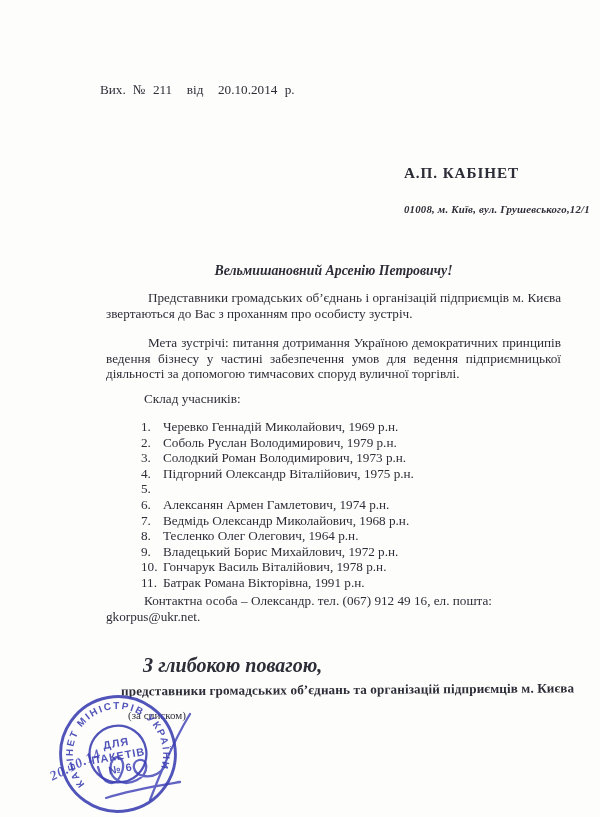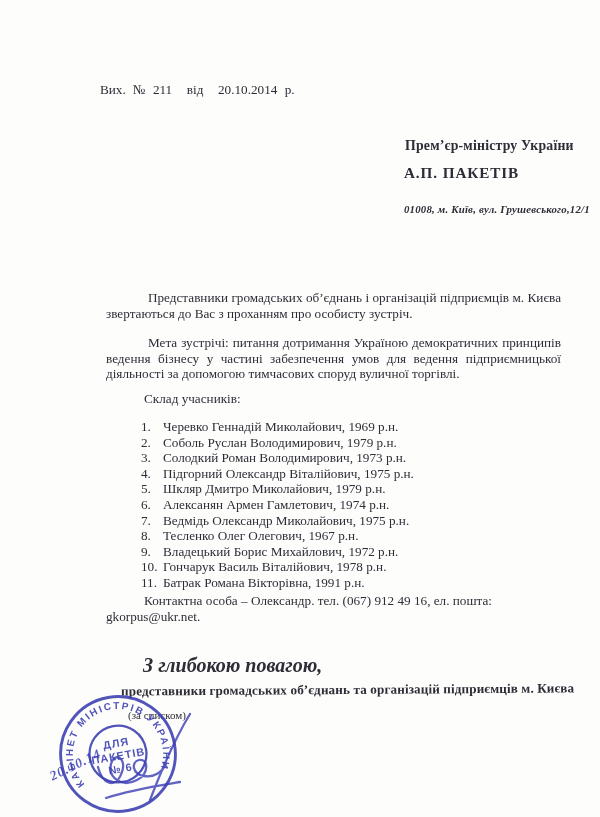--- a/index.html
+++ b/index.html
@@ -38,24 +38,24 @@
   .signature path{fill:none;stroke:#3b3eb4;stroke-width:2.3;stroke-linecap:round;}
   .hand-date{left:48px;top:757px;font-size:13.5px;font-style:italic;font-weight:bold;color:#3b3eb4;transform:rotate(-26deg);letter-spacing:1px;opacity:.85;}
 </style>
 </head>
 <body>
 
 <div class="page">
 
   <div class="abs ref-line">Вих. № 211  від  20.10.2014 р.</div>
 
-  <div class="abs recip-line1">Прем’єр-міністру України</div>
-  <div class="abs recip-name">А.П. ПАКЕТІВ</div>
+  <div class="abs recip-name">А.П. КАБІНЕТ</div>
   <div class="abs recip-addr">01008, м. Київ, вул. Грушевського,12/1</div>
 
+  <div class="abs salutation">Вельмишановний Арсенію Петровичу!</div>
 
   <div class="abs para p1">Представники громадських об’єднань і організацій підприємців м. Києва звертаються до Вас з проханням про особисту зустріч.</div>
   <div class="abs para p2">Мета зустрічі: питання дотримання Україною демократичних принципів ведення бізнесу у частині забезпечення умов для ведення підприємницької діяльності за допомогою тимчасових споруд вуличної торгівлі.</div>
 
   <div class="abs plabel">Склад учасників:</div>
 
   <div class="abs plist">
     <div class="row">
         <span class="num">1.</span>
         <span>Черевко Геннадій Миколайович, 1969 р.н.</span>
@@ -67,33 +67,32 @@
     <div class="row">
         <span class="num">3.</span>
         <span>Солодкий Роман Володимирович, 1973 р.н.</span>
       </div>
     <div class="row">
         <span class="num">4.</span>
         <span>Підгорний Олександр Віталійович, 1975 р.н.</span>
       </div>
     <div class="row">
         <span class="num">5.</span>
-        <span>Шкляр Дмитро Миколайович, 1979 р.н.</span>
       </div>
     <div class="row">
         <span class="num">6.</span>
         <span>Алексанян Армен Гамлетович, 1974 р.н.</span>
       </div>
     <div class="row">
         <span class="num">7.</span>
-        <span>Ведмідь Олександр Миколайович, 1975 р.н.</span>
+        <span>Ведмідь Олександр Миколайович, 1968 р.н.</span>
       </div>
     <div class="row">
         <span class="num">8.</span>
-        <span>Тесленко Олег Олегович, 1967 р.н.</span>
+        <span>Тесленко Олег Олегович, 1964 р.н.</span>
       </div>
     <div class="row">
         <span class="num">9.</span>
         <span>Владецький Борис Михайлович, 1972 р.н.</span>
       </div>
     <div class="row">
         <span class="num">10.</span>
         <span>Гончарук Василь Віталійович, 1978 р.н.</span>
       </div>
     <div class="row">

